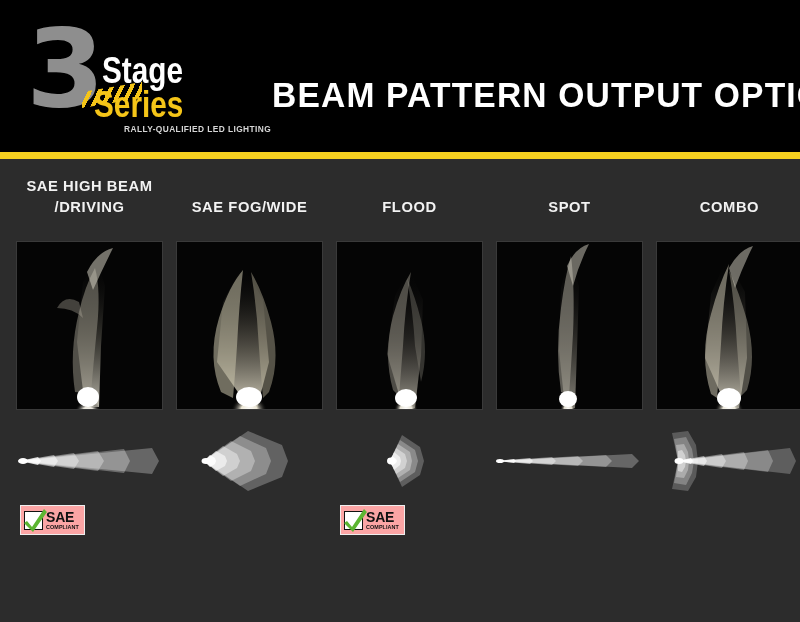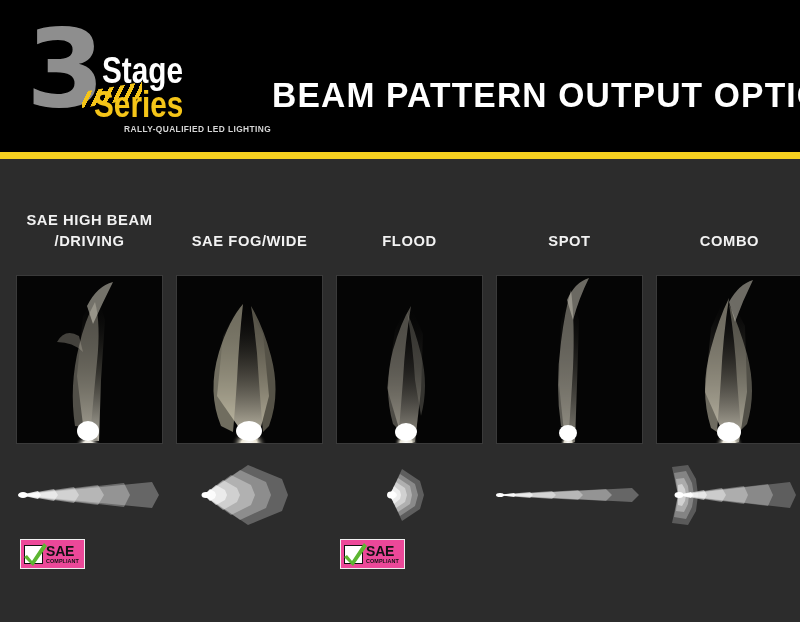--- a/index.html
+++ b/index.html
@@ -44,21 +44,21 @@
   .title{
     position:absolute;left:272px;top:72px;width:510px;height:46px;
     color:#fff;font-family:"Liberation Sans",sans-serif;font-weight:bold;
     font-size:35px;line-height:46px;letter-spacing:1.2px;white-space:nowrap;
     transform:scaleX(.96);transform-origin:left top;
   }
 
   .yellowbar{position:absolute;left:0;top:152px;width:800px;height:7px;background:#f5d020;}
 
   
-  .col{position:absolute;top:176px;height:349px;}
+  .col{position:absolute;top:142px;height:349px;}
   .colhead{
     position:absolute;top:33px;width:100%;
     color:#f2f2f2;font-family:"Liberation Sans",sans-serif;font-weight:bold;
     font-size:15.5px;line-height:21px;letter-spacing:.6px;text-align:center;
     transform:scaleX(.95);transform-origin:center top;
   }
   .colhead.two{top:33px;}
 
   
   .photo{
@@ -67,21 +67,21 @@
   }
   .photo svg{display:block;width:100%;height:100%;}
 
   
   .beam{position:absolute;top:283px;left:0;width:100%;height:72px;}
   .beam svg{display:block;width:100%;height:100%;overflow:visible;}
 
   
   .badge{
     position:absolute;top:363px;left:4px;width:65px;height:30px;
-    background:#ec4899;border:1px solid #efefef;box-sizing:border-box;
+    background:#fca5a5;border:1px solid #efefef;box-sizing:border-box;
     display:flex;align-items:center;padding:2px 3px;
   }
   .badge .chk{
     width:19px;height:19px;background:#fff;border:1.5px solid #111;
     box-sizing:border-box;position:relative;flex:0 0 auto;margin-right:3px;
   }
   .badge .chk svg{position:absolute;left:-2px;top:-5px;width:24px;height:26px;}
   .badge .txt{display:flex;flex-direction:column;line-height:1;}
   .badge .sae{
     color:#111;font-family:"Liberation Sans",sans-serif;font-weight:bold;

